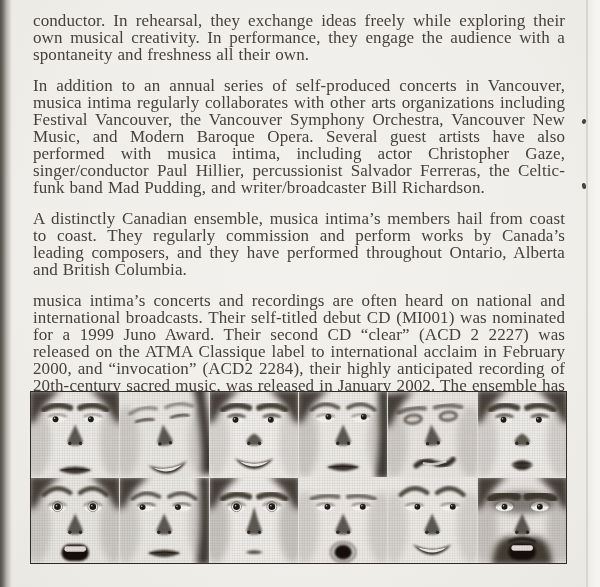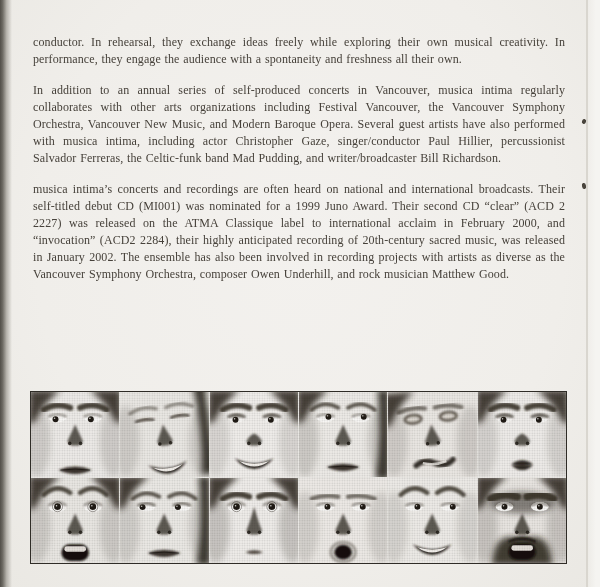--- a/index.html
+++ b/index.html
@@ -23,22 +23,22 @@
   }
   .edge-right-line{
     position:absolute;left:586px;top:0;bottom:0;width:1.5px;
     background:#d9d6cf;
   }
   .speck{position:absolute;background:#49443c;border-radius:45%;}
   .speck.s1{left:582px;top:119px;width:4px;height:5px;transform:rotate(18deg);}
   .speck.s2{left:582px;top:183px;width:4px;height:6px;transform:rotate(-12deg);}
 
   .text-block{
-    position:absolute;left:33px;top:34px;width:532px;
-    font-size:12px;line-height:17px;color:#46413a;
+    position:absolute;left:33px;top:12px;width:532px;
+    font-size:17px;line-height:17px;color:#46413a;
     text-align:justify;letter-spacing:.1px;word-spacing:.6px;font-family:Liberation Serif, serif;
   }
   .text-block p{margin:0 0 14px 0;}
   .text-block p:last-child{margin-bottom:9px;}
 
   .collage{
     position:absolute;left:30px;top:391px;width:537px;height:173px;
     box-sizing:border-box;border:1.5px solid #2f2c27;background:#f2f1ee;
   }
   .collage-grid{
@@ -55,20 +55,21 @@
   }
 </style>
 </head>
 <body>
 
 <div class="page">
 
   <main class="text-block">
     <p>conductor.  In rehearsal, they exchange ideas freely while exploring their own musical creativity. In performance, they engage the audience with a spontaneity and freshness all their own.</p>
     <p>In addition to an annual series of self-produced concerts in Vancouver, musica intima regularly collaborates with other arts organizations including Festival Vancouver, the Vancouver Symphony Orchestra, Vancouver New Music, and Modern Baroque Opera. Several guest artists have also performed with musica intima, including actor Christopher Gaze, singer/conductor Paul Hillier, percussionist Salvador Ferreras, the Celtic-funk band Mad Pudding, and writer/broadcaster Bill Richardson.</p>
+    <p>A distinctly Canadian ensemble, musica intima’s members hail from coast to coast.  They regularly commission and perform works by Canada’s leading composers, and they have performed throughout Ontario, Alberta and British Columbia.</p>
     <p>musica intima’s concerts and recordings are often heard on national and international broadcasts. Their self-titled debut CD (MI001) was nominated for a 1999 Juno Award.  Their second CD “clear” (ACD 2 2227) was released on the ATMA Classique label to international acclaim in February 2000, and “invocation” (ACD2 2284), their highly anticipated recording of 20th-century sacred music, was released in January 2002. The ensemble has also been involved in recording projects with artists as diverse as the Vancouver Symphony Orchestra, composer Owen Underhill, and rock musician Matthew Good.</p>
   </main>
 
   <figure class="collage" style="margin:0;" aria-label="black-and-white photo grid of twelve close-up singers' faces, 2 rows by 6 columns">
     <div class="collage-grid" id="collage-grid">
         <div class="panel">
           <svg viewBox="0 0 90 86" preserveAspectRatio="none">
     <defs>
       <filter id="b0" x="-40%" y="-40%" width="180%" height="180%">
                 <feGaussianBlur stdDeviation="3"></feGaussianBlur>

